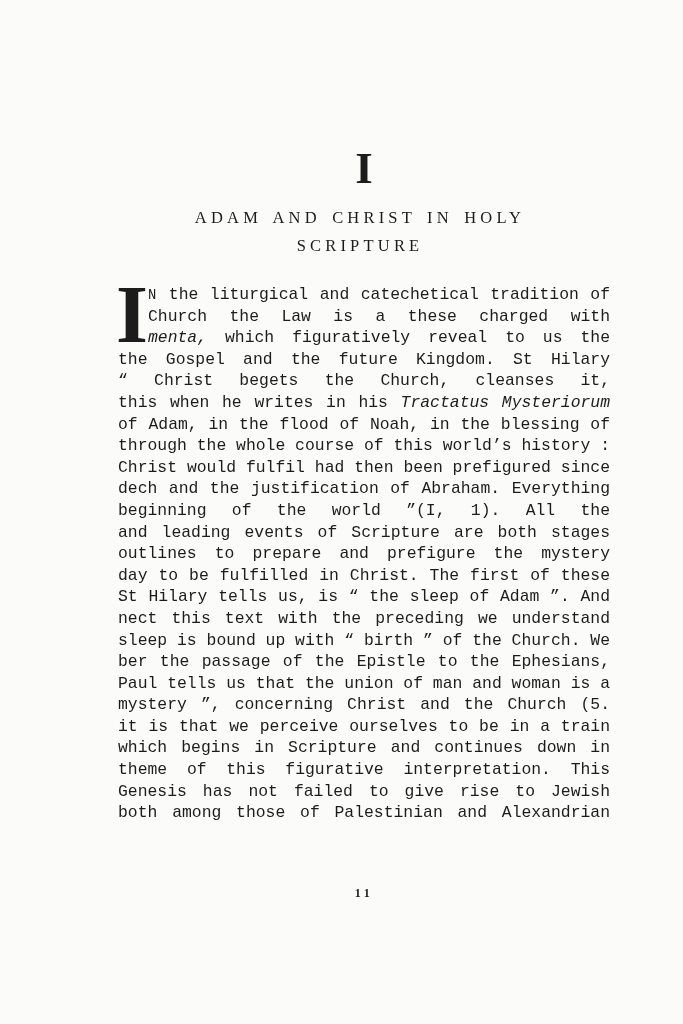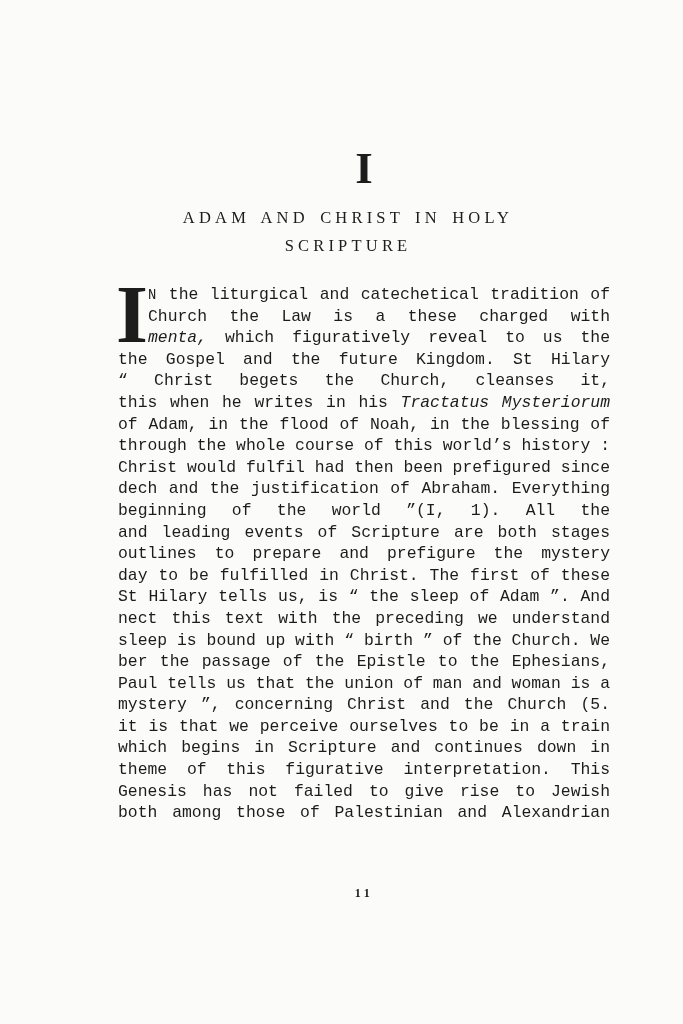--- a/index.html
+++ b/index.html
@@ -22,21 +22,21 @@
     left: 118px;
     width: 492px;
     text-align: center;
     font-size: 45px;
     line-height: 45px;
     font-weight: 600;
   }
   .title-block {
     position: absolute;
     top: 204px;
-    left: 102px;
+    left: 114px;
     width: 492px;
     text-align: center;
     font-size: 16.5px;
     line-height: 28px;
     letter-spacing: 4.2px;
     word-spacing: 3px;
   }
   .body-block {
     position: absolute;
     top: 284px;

